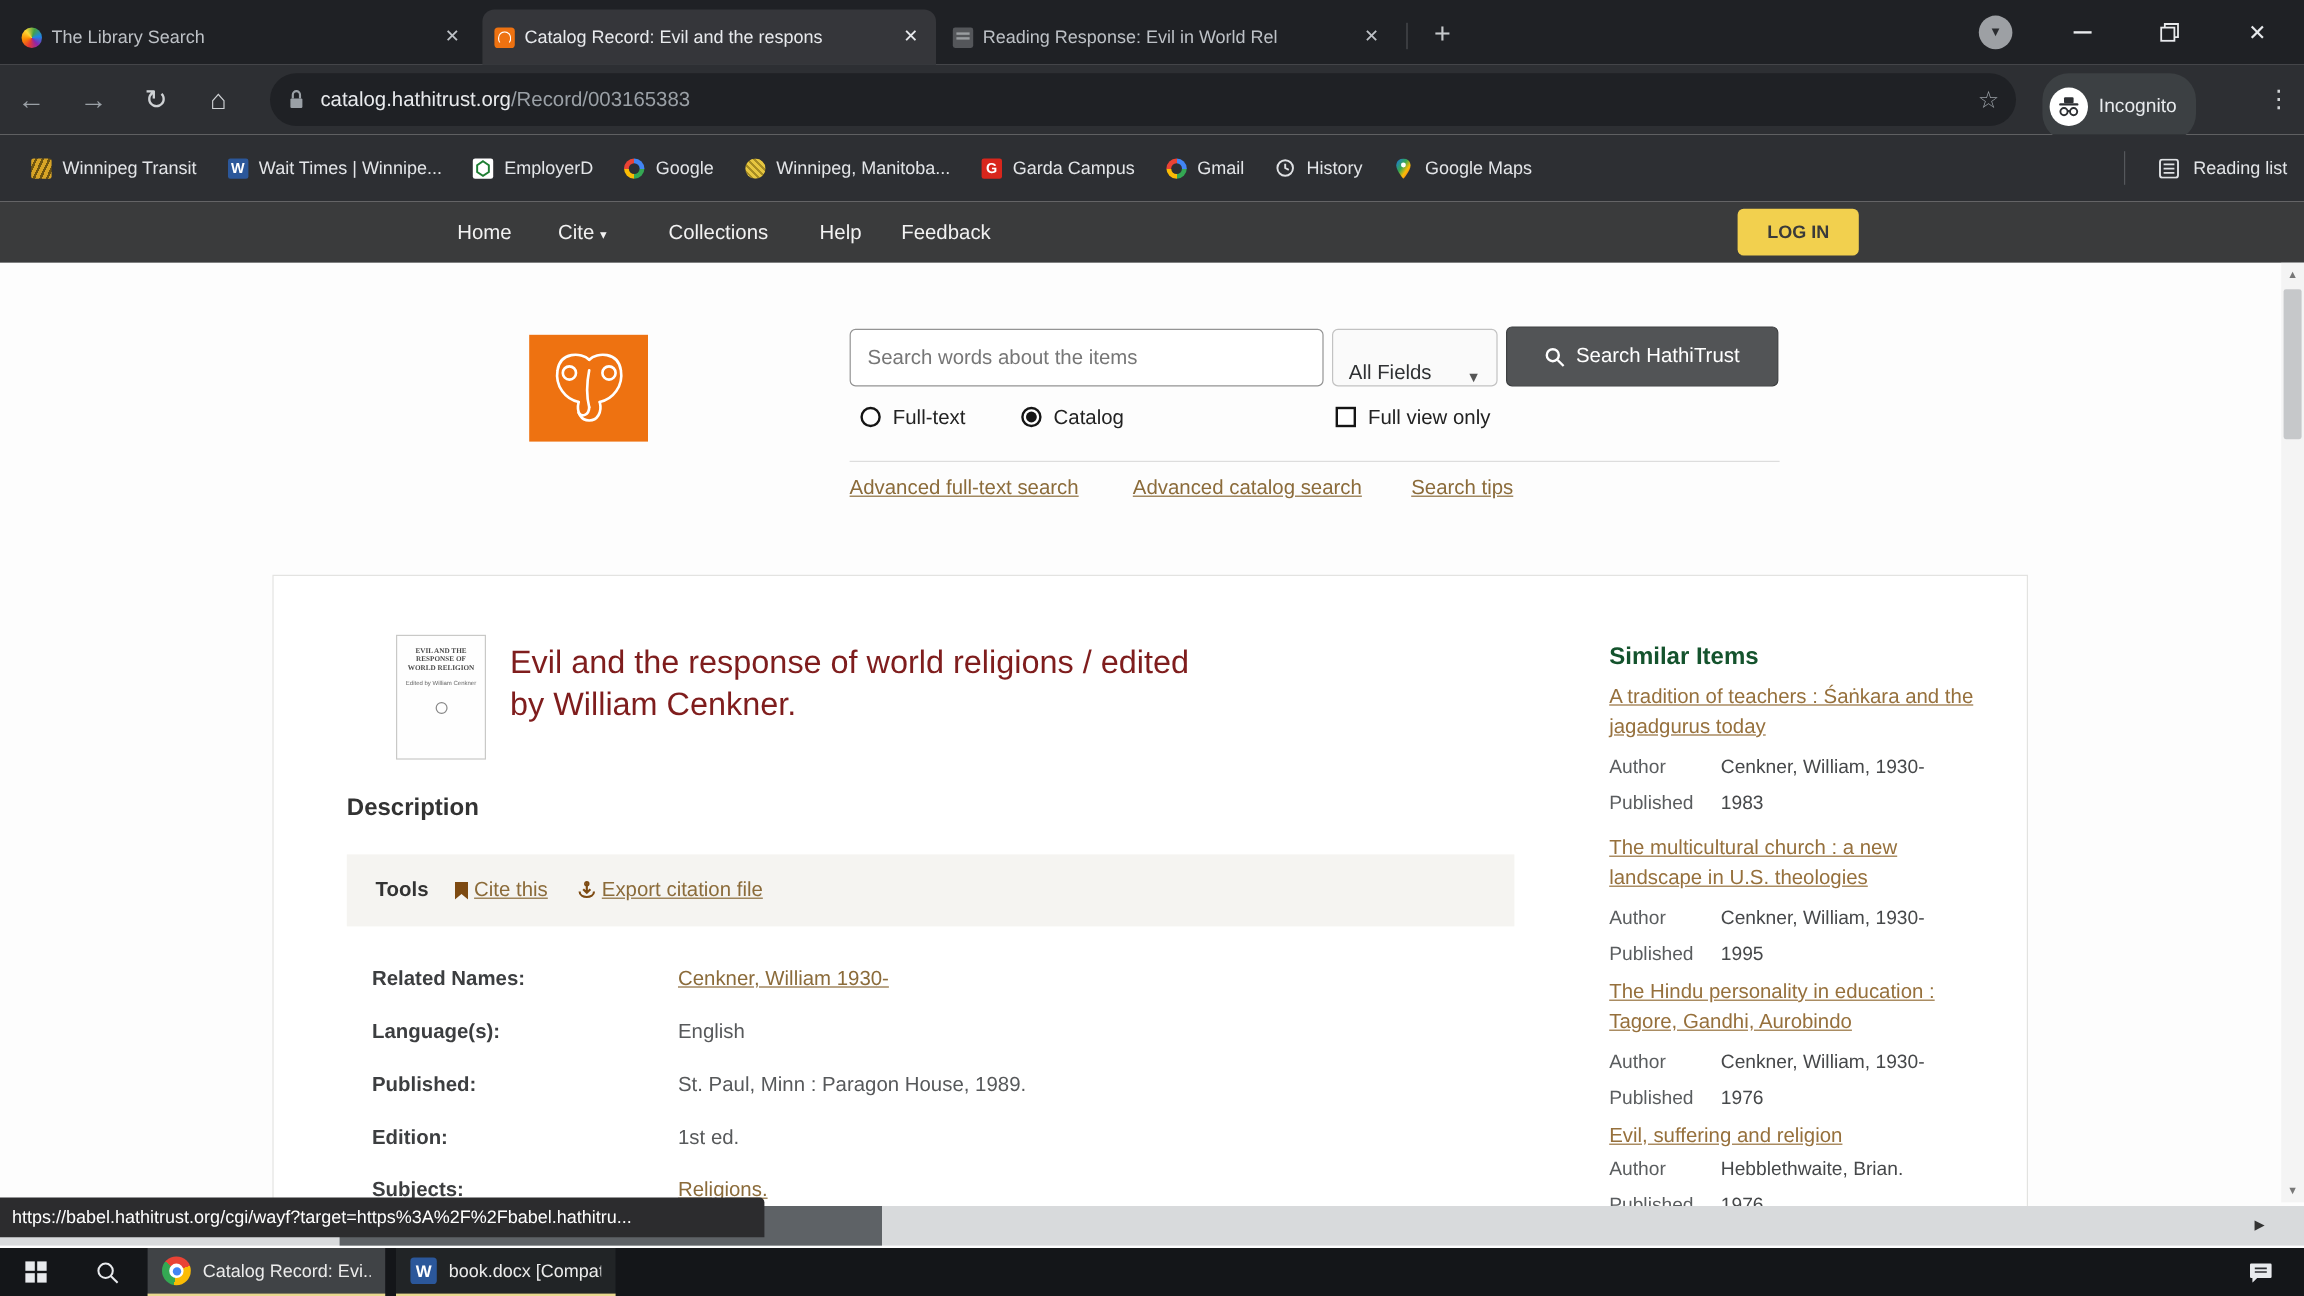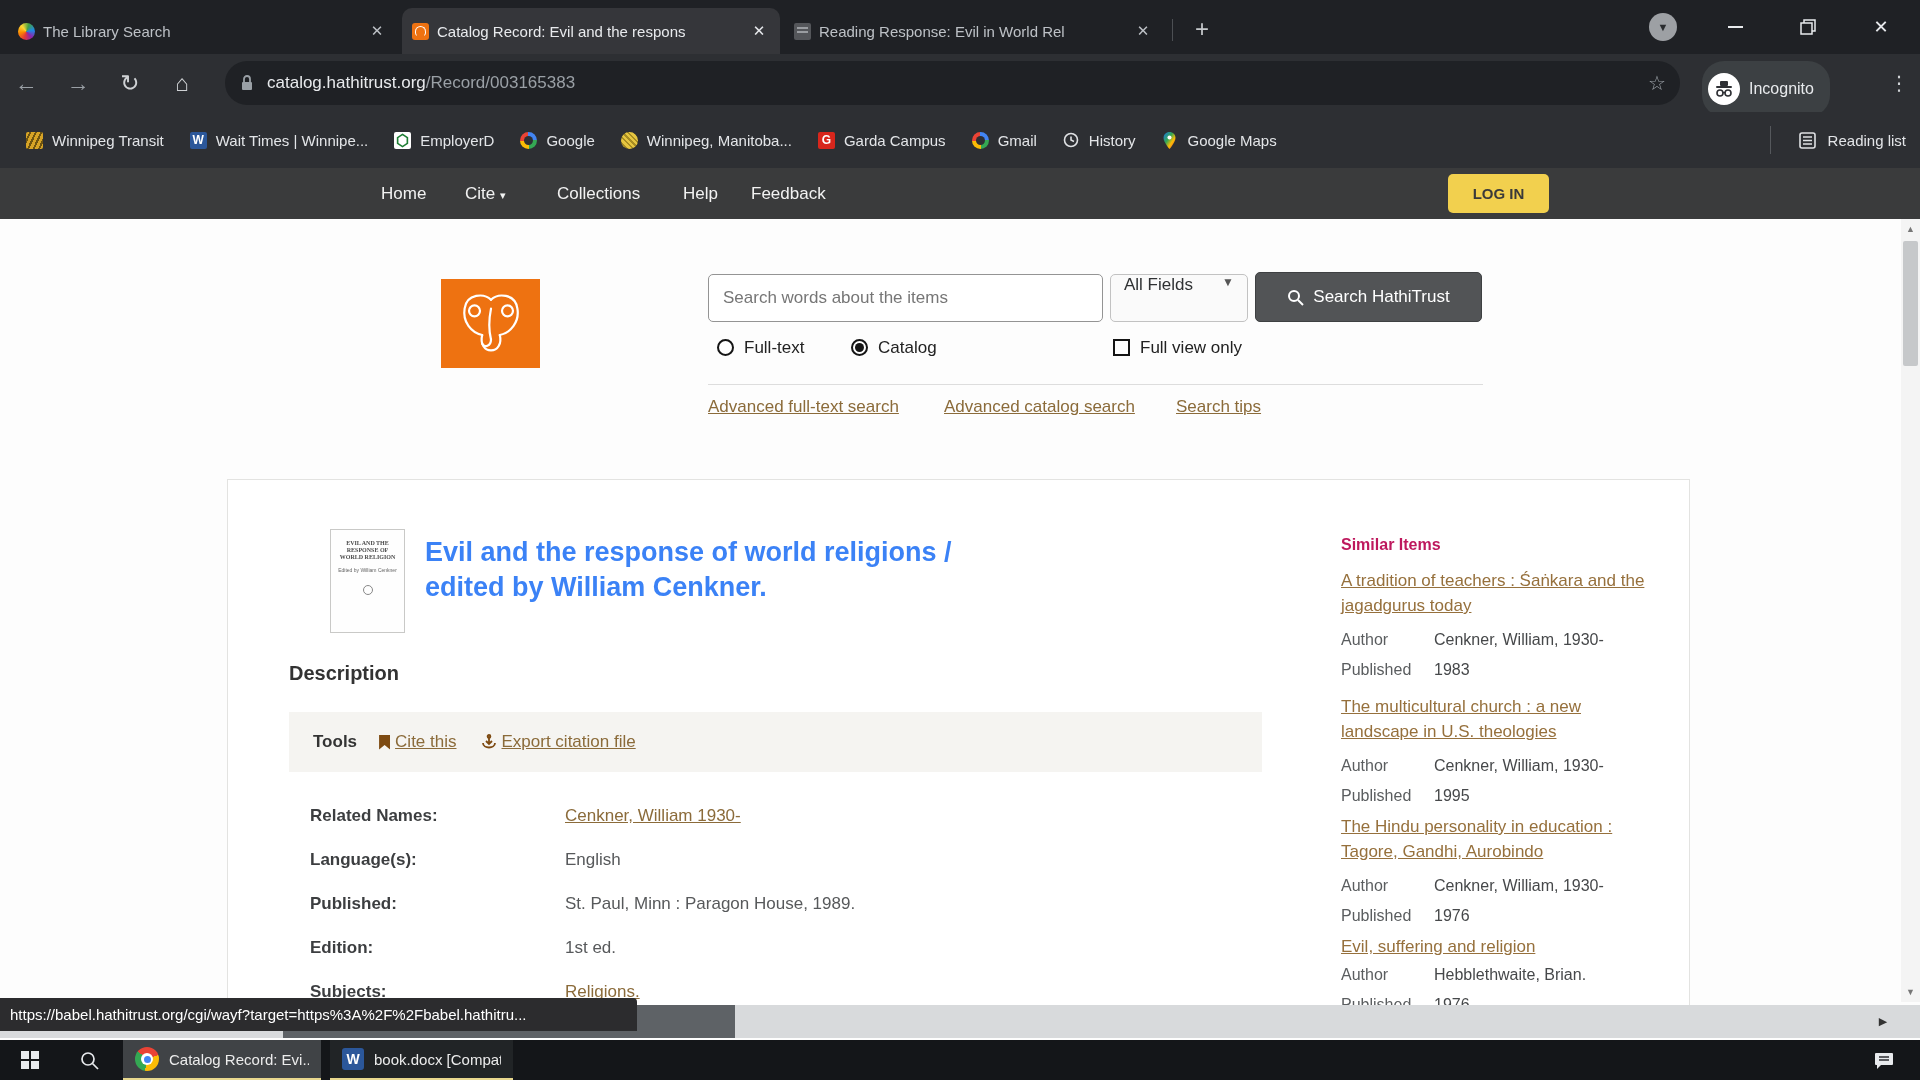--- a/index.html
+++ b/index.html
@@ -58,46 +58,46 @@
   
   #page{position:absolute;left:0;top:219px;width:1920px;height:821px;background:#fdfdfd}
   #logosq{position:absolute;left:441px;top:60px;width:99px;height:89px;background:#ee7211;display:flex;align-items:center;justify-content:center}
   .logotxt{position:absolute;left:553px;top:60px;font-family:"Liberation Serif",serif;color:#4d4f51}
   .logotxt .big{font-size:31px;line-height:32px;letter-spacing:1px}
   .logotxt .sub{font-size:15px;margin-top:3px;color:#4d4f51}
   #searchin{position:absolute;left:708px;top:55px;width:395px;height:48px;border:1px solid #949494;border-radius:5px;
             box-sizing:border-box;padding:0 14px;font-size:17px;color:#333;font-family:"Liberation Sans",sans-serif;background:#fff}
   #searchin::placeholder{color:#767676}
   #fieldsel{position:absolute;left:1110px;top:55px;width:138px;height:48px;background:#fafafa;border:1px solid #c2c2c2;border-radius:5px;
-            box-sizing:border-box;display:flex;align-items:flex-start;justify-content:space-between;padding:0 13px;font-size:17px;color:#2f3133}
+            box-sizing:border-box;display:flex;align-items:flex-end;justify-content:space-between;padding:0 13px;font-size:17px;color:#2f3133}
   #searchbtn{position:absolute;left:1255px;top:53px;width:227px;height:50px;background:#525456;border:1px solid #3e4042;border-radius:5px;
              box-sizing:border-box;display:flex;align-items:center;justify-content:center;gap:9px;color:#fff;font-size:17px}
   .radio{position:absolute;width:17px;height:17px;border:2.5px solid #151515;border-radius:50%;background:#fff;box-sizing:border-box}
   .radio.on::after{content:"";position:absolute;inset:2px;background:#151515;border-radius:50%}
   .chk{position:absolute;width:17px;height:17px;border:2.5px solid #151515;background:#fff;box-sizing:border-box}
   .ctl-lbl{position:absolute;font-size:17px;color:#222}
   #srchdiv{position:absolute;left:708px;top:165px;width:775px;height:1px;background:#ddd}
   .alink{position:absolute;font-size:17px;color:#8b6b3a;text-decoration:underline;white-space:nowrap}
   #card{position:absolute;left:227px;top:260px;width:1463px;height:533px;background:#fff;border:1px solid #e3e3e1;box-sizing:border-box}
   #thumb{position:absolute;left:330px;top:310px;width:75px;height:104px;background:#fefefe;border:1px solid #c9c9c7;
          box-sizing:border-box;text-align:center;overflow:hidden}
   #thumb .ct{font-family:"Liberation Serif",serif;font-size:6px;line-height:7px;color:#4a4a4a;font-weight:bold;margin:10px 8px 0}
   #thumb .ce{font-size:5px;color:#666;margin-top:6px}
   #thumb .orn{width:8px;height:8px;border:1px solid #888;border-radius:50%;margin:12px auto 0}
-  #rectitle{position:absolute;left:425px;top:316px;width:600px;font-size:27px;line-height:35px;font-weight:bold;color:#3b82f6}
+  #rectitle{position:absolute;left:425px;top:316px;width:600px;font-size:27px;line-height:35px;font-weight:normal;color:#7f1d1d}
   #desch{position:absolute;left:289px;top:443px;font-size:20px;font-weight:bold;color:#333}
   #toolsrow{position:absolute;left:289px;top:493px;width:973px;height:60px;background:#f5f4f1;display:flex;align-items:center}
   #toolsrow .tl{font-size:17px;font-weight:bold;color:#333;margin-left:24px}
   .toollink{font-size:17px;color:#8b6b3a;text-decoration:underline;display:flex;align-items:center;gap:5px}
   .bkmk{width:11px;height:15px;background:#7d4a12;clip-path:polygon(0 0,100% 0,100% 100%,50% 70%,0 100%)}
   .frow-lbl{position:absolute;left:310px;font-size:17px;font-weight:bold;color:#3c3e40;white-space:nowrap}
   .frow-val{position:absolute;left:565px;font-size:17px;color:#57595b;white-space:nowrap}
   .frow-val.link{color:#8b6b3a;text-decoration:underline}
   
-  #simh{position:absolute;left:1341px;top:317px;font-size:16px;font-weight:bold;color:#be185d}
+  #simh{position:absolute;left:1341px;top:317px;font-size:20px;font-weight:bold;color:#14532d}
   .sim-t{position:absolute;left:1341px;width:312px;font-size:17px;line-height:25px;color:#96703c;text-decoration:underline}
   .sim-lbl{position:absolute;left:1341px;font-size:16px;color:#5a5d5f}
   .sim-val{position:absolute;left:1434px;font-size:16px;color:#46484a}
   
   #vscroll{position:absolute;left:1901px;top:219px;width:19px;height:783px;background:#f4f4f4}
   #vscroll .arr{position:absolute;left:0;width:19px;height:20px;color:#777;font-size:9px;text-align:center;line-height:20px}
   #vthumb{position:absolute;left:2px;top:22px;width:15px;height:125px;background:#c6c8ca;border-radius:2px}
   #hscroll{position:absolute;left:0;top:1005px;width:1920px;height:33px;background:#d8dadc}
   #hthumb{position:absolute;left:283px;top:0;width:452px;height:33px;background:#5e6266}
   #harrow{position:absolute;left:1866px;top:0;width:34px;height:33px;color:#333;font-size:11px;text-align:center;line-height:33px}

